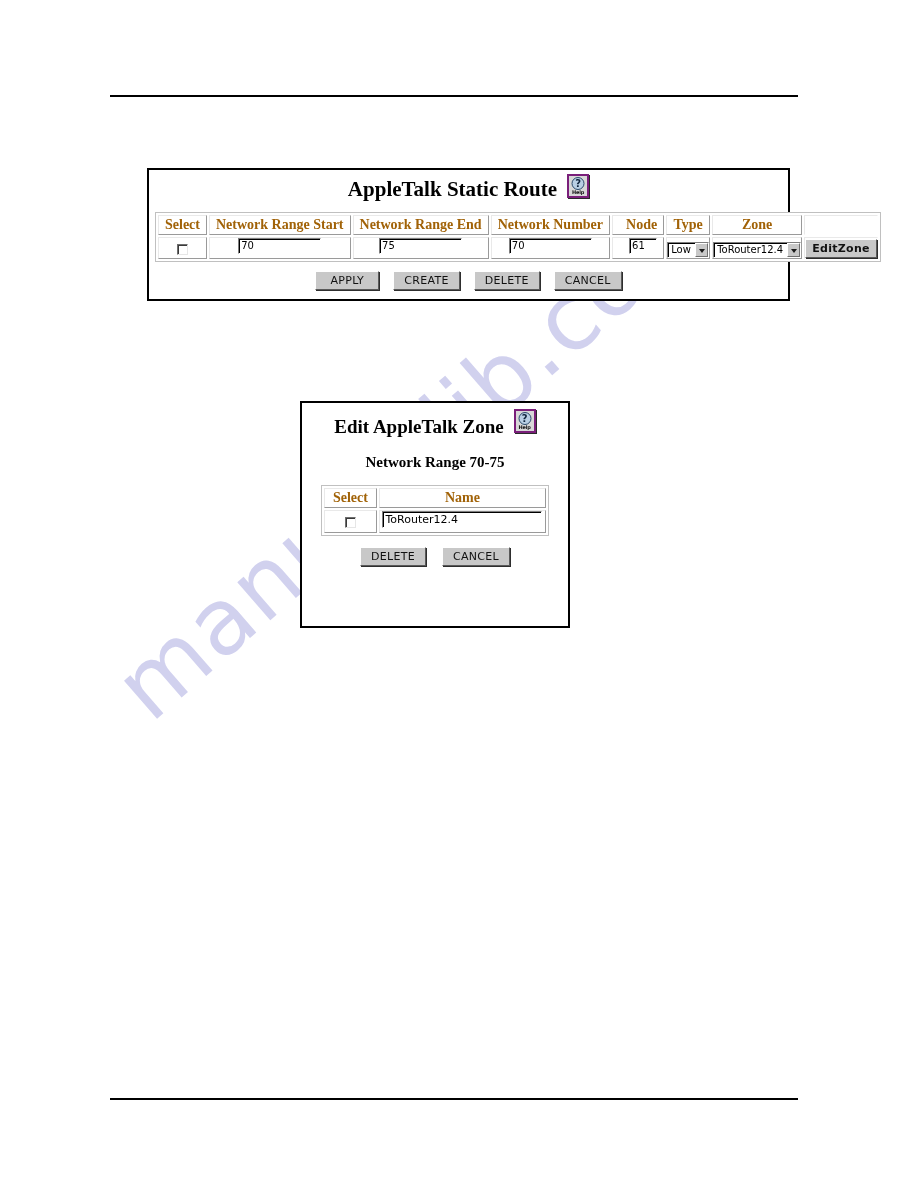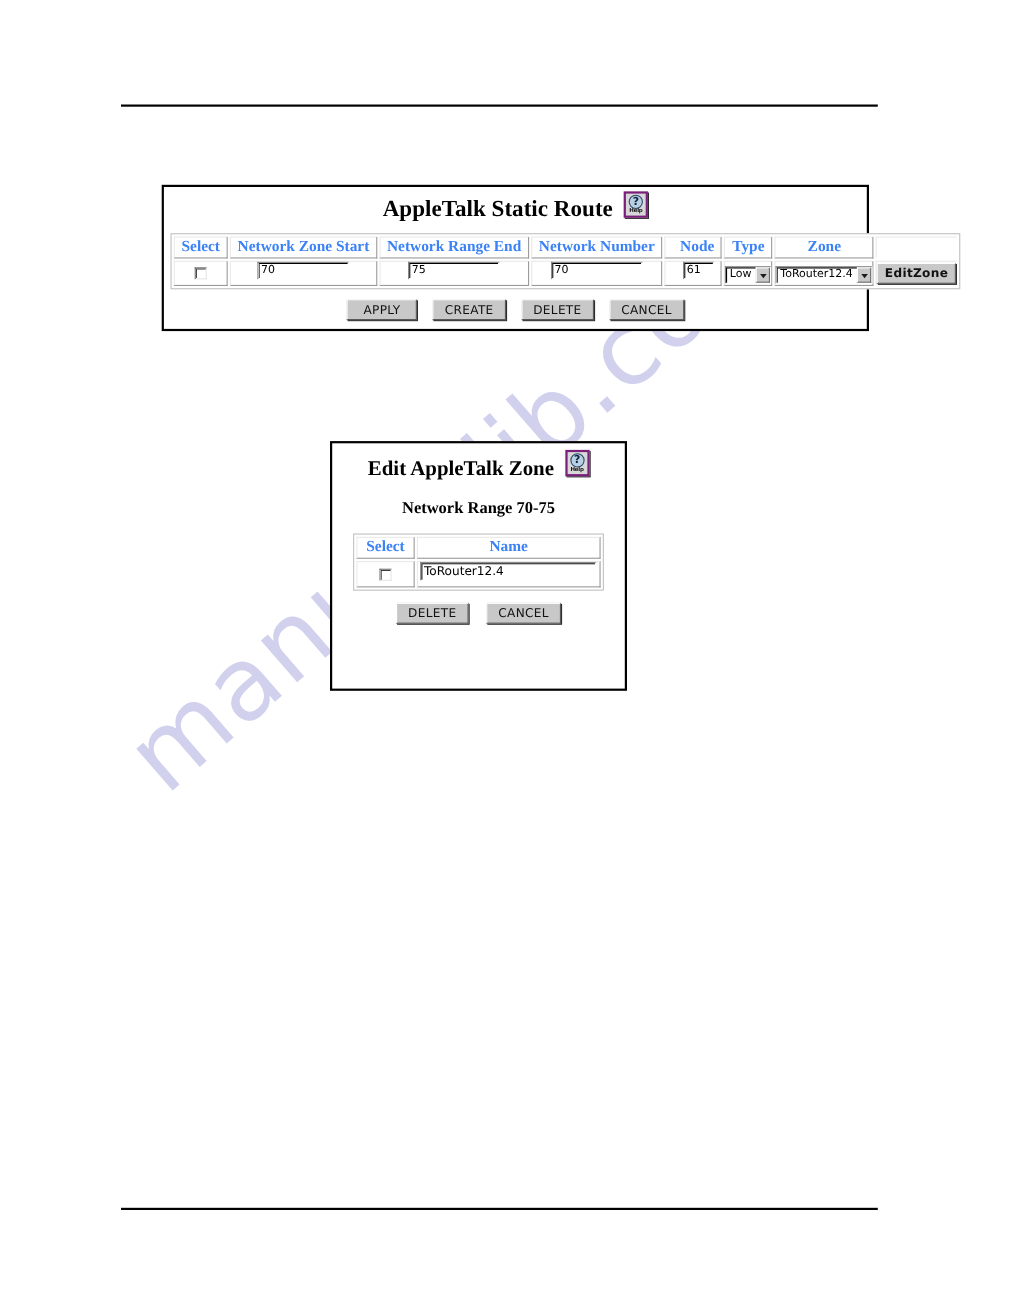--- a/index.html
+++ b/index.html
@@ -118,21 +118,21 @@
     border-color: #e9e9e9 #9a9a9a #9a9a9a #e9e9e9;
     background: #ffffff;
     padding: 0;
     text-align: center;
     vertical-align: middle;
   }
   .grid th {
     font-family: "Liberation Serif", serif;
     font-weight: bold;
     font-size: 14px;
-    color: #3b82f6;
+    color: #a16207;
     white-space: nowrap;
     padding: 1px 6px;
   }
   .cell-pad { padding: 4px 4px; }
 
   
   .tinput {
     display: inline-block;
     background: #ffffff;
     border: 1px solid;
@@ -284,21 +284,21 @@
       <span class="q-circle">?</span>
       <span class="help-word">Help</span>
     </span>
   </div>
 
   <div id="p1-grid-wrap">
     <table class="grid" id="p1-grid" style="width:100%;">
       <thead>
         <tr>
           <th style="width:40px;">Select</th>
-          <th style="width:118px;">Network Zone Start</th>
+          <th style="width:118px;">Network Range Start</th>
           <th style="width:113px;">Network Range End</th>
           <th style="width:105px;">Network Number</th>
           <th style="width:36px;padding-left:13px;">Node</th>
           <th style="width:48px;">Type</th>
           <th style="width:92px;">Zone</th>
           <th style="width:80px;border-color:#e9e9e9 #ffffff #ffffff #e9e9e9;"></th>
         </tr>
       </thead>
       <tbody>
         <tr>

